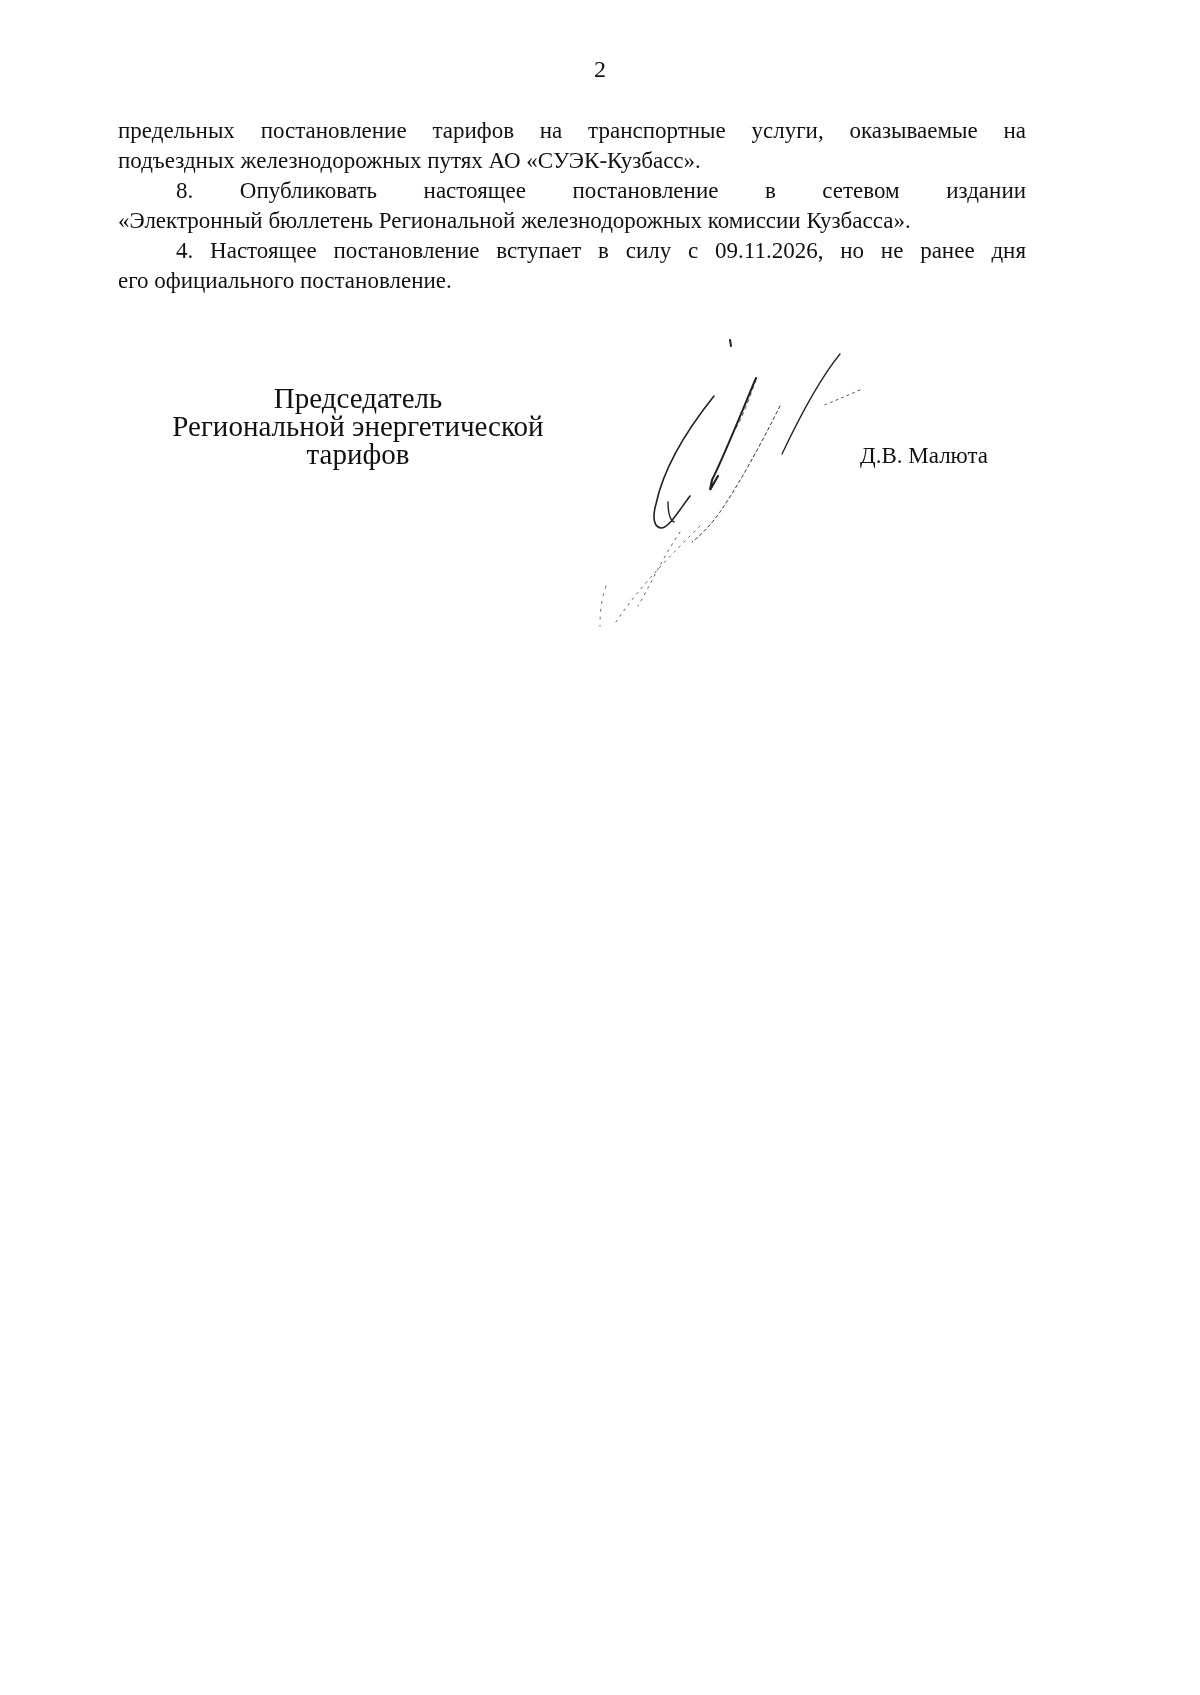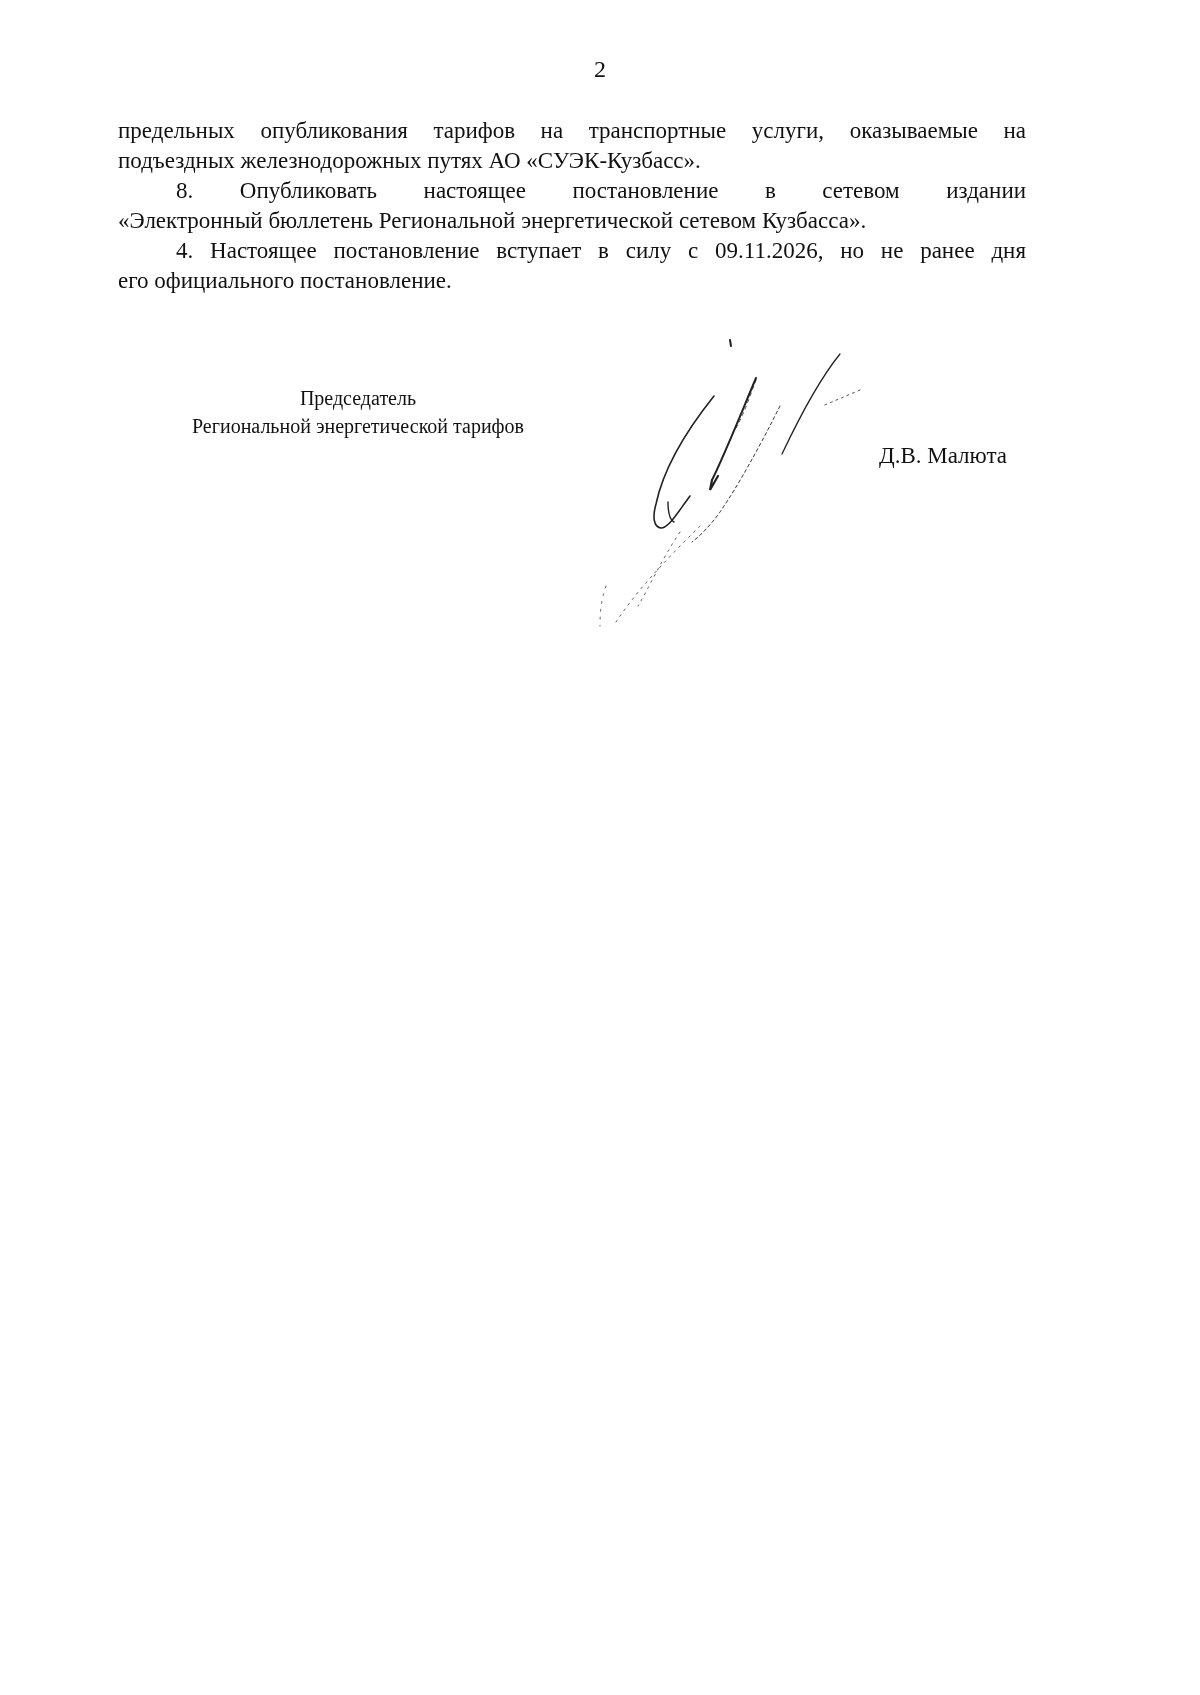--- a/index.html
+++ b/index.html
@@ -45,55 +45,55 @@
     .line-plain {
       display: block;
       font-family: Liberation Serif, serif;
     }
     .signature-block {
       position: absolute;
       top: 384px;
       left: 118px;
       width: 480px;
       text-align: center;
-      font-size: 20px;
+      font-size: 29px;
       line-height: 28px;
     }
     .signer-name {
       position: absolute;
       top: 442px;
       left: 860px;
       width: 166px;
-      text-align: center;
+      text-align: left;
       font-size: 23px;
       line-height: 28px;
     }
     .signature {
       position: absolute;
       top: 336px;
       left: 560px;
       width: 320px;
       height: 300px;
     }
   </style>
 </head>
 <body>
 
 <div>
 
   <div class="page-number">2</div>
 
   <div class="body-text">
     <p class="para">
-      <span class="line-justify">предельных опубликования тарифов  на транспортные услуги, оказываемые на</span>
+      <span class="line-justify">предельных постановление тарифов  на транспортные услуги, оказываемые на</span>
       <span class="line-plain">подъездных железнодорожных путях  АО «СУЭК-Кузбасс».</span>
     </p>
     <p class="para">
       <span class="line-justify" style="padding-left:58px;">8.   Опубликовать   настоящее   постановление   в   сетевом   издании</span>
-      <span class="line-plain">«Электронный бюллетень Региональной энергетической сетевом Кузбасса».</span>
+      <span class="line-plain">«Электронный бюллетень Региональной железнодорожных комиссии Кузбасса».</span>
     </p>
     <p class="para">
       <span class="line-justify" style="padding-left:58px;">4. Настоящее постановление вступает в силу с  09.11.2026, но не ранее дня</span>
       <span class="line-plain">его официального постановление.</span>
     </p>
   </div>
 
   <div class="signature-block">
     <div>Председатель</div>
     <div>Региональной энергетической тарифов</div>

